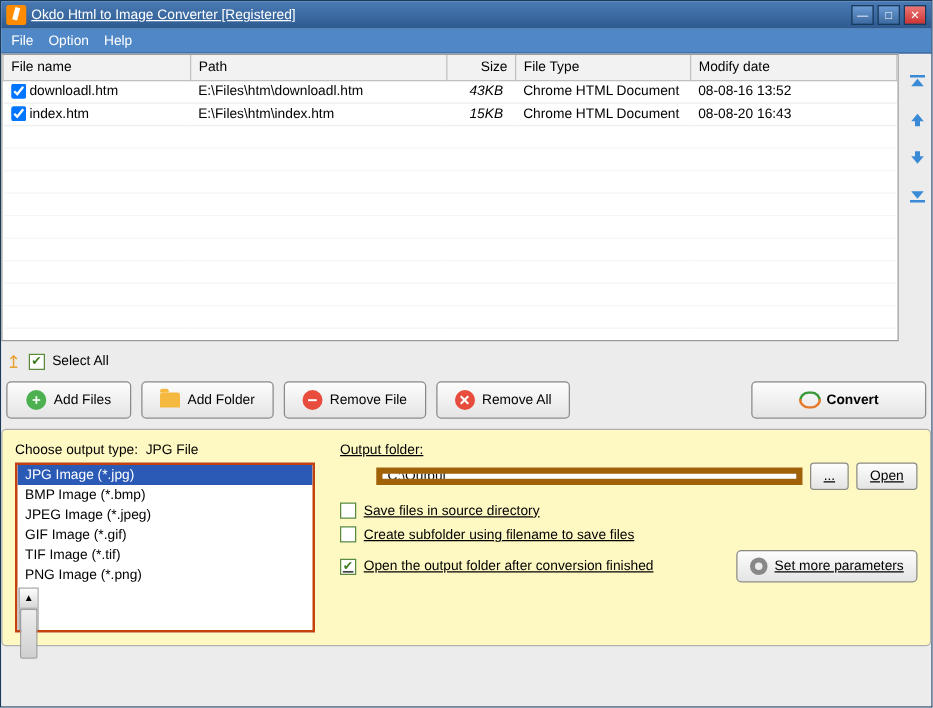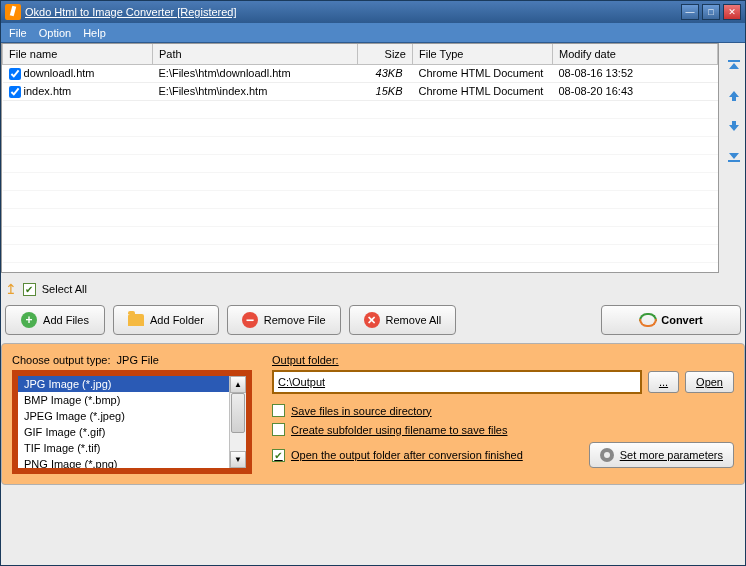--- a/index.html
+++ b/index.html
@@ -26,34 +26,34 @@
 .side-arrows { width: 22px; display: flex; flex-direction: column; gap: 12px; padding-top: 14px; align-items: center; }
 .arrow-btn { width: 18px; height: 18px; color: #2a7ac5; cursor: pointer; display: flex; align-items: center; justify-content: center; }
 .arrow-btn svg { width: 16px; height: 16px; }
 .selectall-row { display: flex; align-items: center; gap: 6px; padding: 2px 4px; }
 .selectall-row .folder-icon { color: #e8a030; font-size: 14px; }
 .button-row { display: flex; gap: 8px; align-items: center; padding: 0 4px; }
 .btn { height: 30px; padding: 0 14px; border: 1px solid #8a8a8a; border-radius: 4px; background: linear-gradient(#fdfdfd, #e4e4e4); display: inline-flex; align-items: center; gap: 6px; cursor: pointer; font-size: 11px; min-width: 100px; justify-content: center; }
 .btn.wide { min-width: 140px; }
 .btn-icon { width: 16px; height: 16px; display: inline-flex; align-items: center; justify-content: center; }
 .spacer { flex: 1; }
-.bottom-panel { border: 1px solid #b0b0b0; border-radius: 4px; background: #fdba74; padding: 10px; display: flex; gap: 20px; margin-top: 2px; }
+.bottom-panel { border: 1px solid #b0b0b0; border-radius: 4px; background: #fef9c3; padding: 10px; display: flex; gap: 20px; margin-top: 2px; }
 .output-type-col { width: 240px; }
 .output-folder-col { flex: 1; text-decoration: underline; }
 .label-row { margin-bottom: 4px; }
-.listbox-wrap { display: flex; border: 6px solid #c2410c; background: #fff; height: 104px; }
+.listbox-wrap { display: flex; border: 2px solid #c2410c; background: #fff; height: 136px; flex-direction: column; }
 .listbox { flex: 1; overflow: hidden; }
 .listbox-item { padding: 2px 6px; white-space: nowrap; }
 .listbox-item.selected { background: #2a5ab5; color: #fff; }
 .scrollbar { width: 17px; background: #efefef; border-left: 1px solid #c0c0c0; display: flex; flex-direction: column; }
 .scroll-btn { height: 17px; background: linear-gradient(#fdfdfd,#d8d8d8); border: 1px solid #b0b0b0; display: flex; align-items: center; justify-content: center; font-size: 8px; cursor: pointer; }
 .scroll-track { flex: 1; background: #efefef; position: relative; }
 .scroll-thumb { position: absolute; left: 1px; right: 1px; top: 0; height: 40px; background: linear-gradient(#ededed,#d0d0d0); border: 1px solid #a0a0a0; border-radius: 2px; }
 .folder-row { display: flex; gap: 6px; align-items: center; margin-bottom: 10px; }
-.text-input { flex: 1; height: 24px; border: 2px solid #a16207; padding: 0 4px; background: #fff; }
+.text-input { flex: 1; height: 14px; border: 5px solid #a16207; padding: 0 4px; background: #fff; margin-left: 29px; }
 .small-btn { height: 22px; padding: 0 10px; border: 1px solid #8a8a8a; border-radius: 3px; background: linear-gradient(#fdfdfd,#e4e4e4); cursor: pointer; display: inline-flex; align-items: center; }
 .check-row { display: flex; align-items: center; gap: 6px; margin: 6px 0; }
 .chk-box { width: 13px; height: 13px; border: 1px solid #5a8a3a; background: #fff; display: inline-flex; align-items: center; justify-content: center; color: #3a7a1a; font-size: 10px; }
 .green-plus { background:#4caf50; border-radius:50%; color:#fff; width:16px; height:16px; display:inline-flex; align-items:center; justify-content:center; font-weight:bold; font-size:12px; }
 .folder-ico { background:#f5b940; width:16px; height:12px; border-radius:2px 2px 0 0; position:relative; }
 .folder-ico::before { content:''; position:absolute; top:-3px; left:0; width:7px; height:3px; background:#f5b940; border-radius:2px 2px 0 0; }
 .red-minus { background:#e74c3c; border-radius:50%; color:#fff; width:16px; height:16px; display:inline-flex; align-items:center; justify-content:center; font-weight:bold; font-size:14px; }
 .red-x { background:#e74c3c; border-radius:50%; color:#fff; width:16px; height:16px; display:inline-flex; align-items:center; justify-content:center; font-weight:bold; font-size:11px; }
 .convert-ico { width:16px; height:16px; position:relative; }
 .convert-ico::before { content:''; position:absolute; width:14px; height:6px; border:2px solid #3a9a3a; border-bottom:none; border-radius:8px 8px 0 0; top:1px; left:0; }

